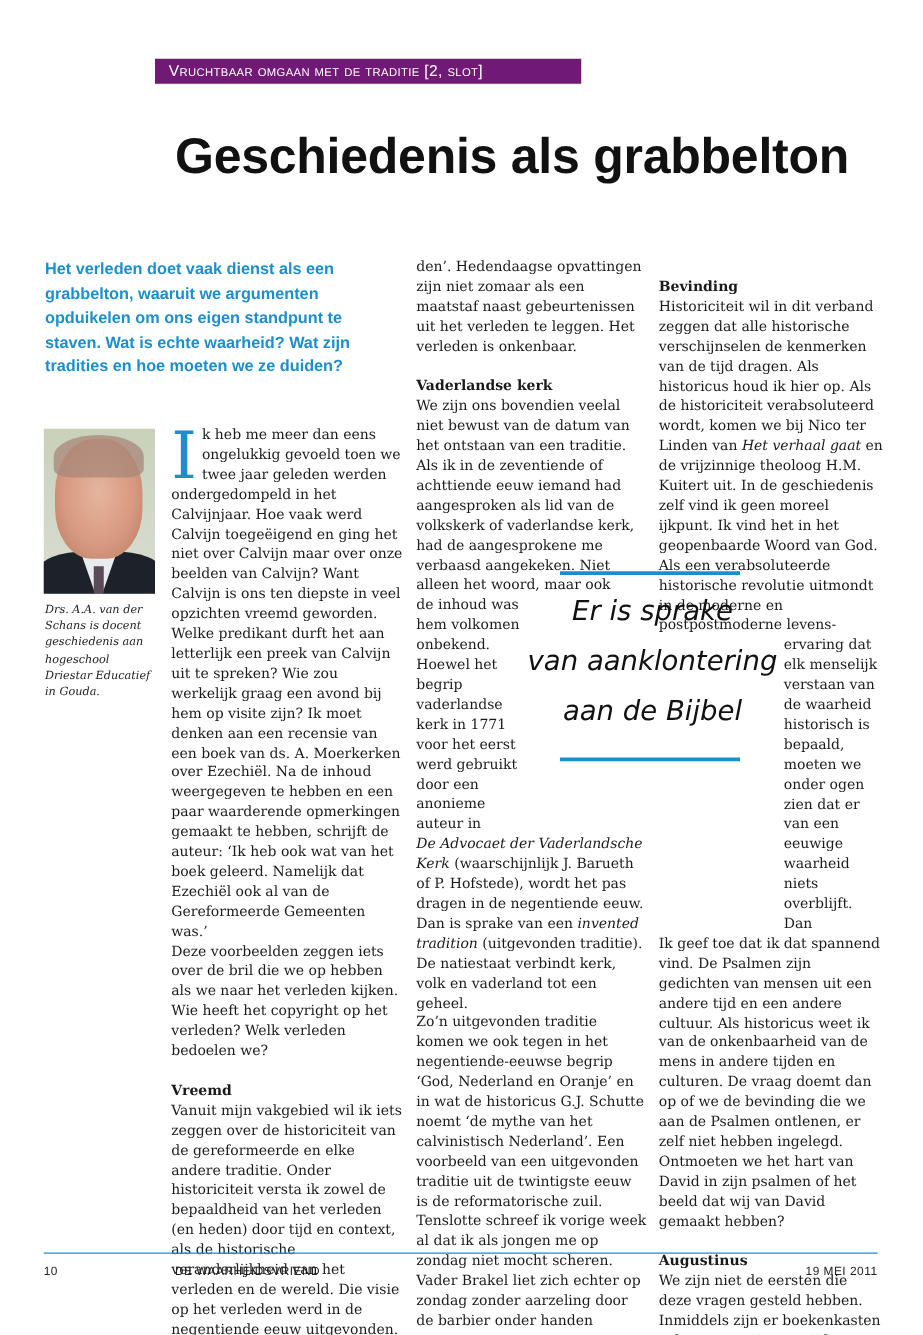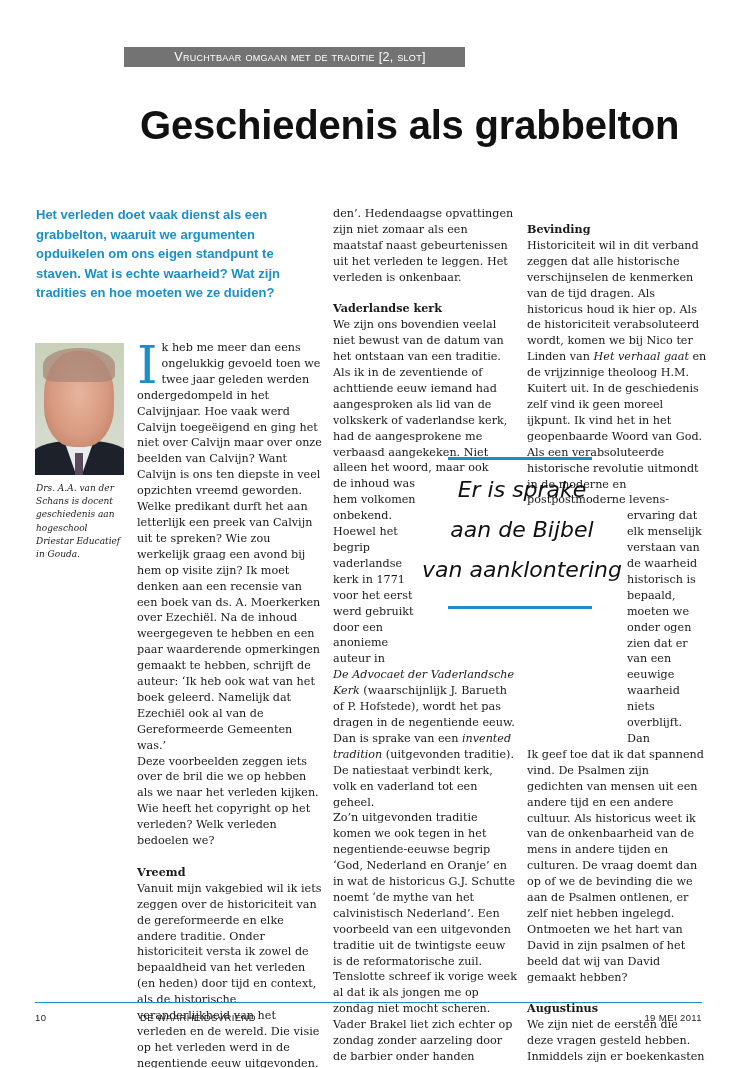--- a/index.html
+++ b/index.html
@@ -1,18 +1,18 @@
 <!DOCTYPE html>
 <html><head>
 <meta charset="utf-8">
 <style>
   html, body { margin:0; padding:0; background:#fff; }
   body { width:738px; height:1068px; position:relative; overflow:hidden; font-family:"DejaVu Serif", serif; color:#1a1a1a; }
-  .kicker { position:absolute; left:124px; top:47px; width:330px; height:20px; background:#737373; color:#fff;
-    font-family:"Liberation Sans", sans-serif; font-size:12.5px; line-height:20px; padding-left:11px; letter-spacing:0.3px; font-variant:small-caps;text-align:center; }
+  .kicker { position:absolute; left:124px; top:47px; width:330px; height:20px; background:#701a75; color:#fff;
+    font-family:"Liberation Sans", sans-serif; font-size:12.5px; line-height:20px; padding-left:11px; letter-spacing:0.3px; font-variant:small-caps; }
   .headline { position:absolute; left:140px; top:100px; font-family:"Liberation Sans", sans-serif; font-weight:bold; font-size:40px; line-height:50px; color:#111; margin:0; letter-spacing:-0.2px; }
   .intro { position:absolute; left:36px; top:205px; width:280px; font-family:"Liberation Sans", sans-serif; font-weight:bold; font-size:13px; line-height:19.5px; color:#1b8fcb; }
   .photo { position:absolute; left:35px; top:343px; width:89px; height:132px; overflow:hidden;
     background:linear-gradient(180deg,#c9d1b8 0%,#cfd6c6 40%,#d9ddd2 100%); }
   .photo .head { position:absolute; left:9px; top:8px; width:70px; height:96px; border-radius:45% 45% 42% 42%; background:radial-gradient(ellipse at 50% 45%, #e6b59e 0%, #d89a80 55%, #b77a62 100%); }
   .photo .hair { position:absolute; left:8px; top:5px; width:72px; height:34px; border-radius:50% 50% 20% 20%; background:#a8877a; opacity:0.75; }
   .photo .suit { position:absolute; left:-5px; top:98px; width:100px; height:40px; border-radius:40% 40% 0 0; background:#1d2129; }
   .photo .shirt { position:absolute; left:30px; top:100px; width:28px; height:32px; background:#e8ecef; clip-path:polygon(0 0,100% 0,60% 100%,40% 100%); }
   .photo .tie { position:absolute; left:40px; top:110px; width:8px; height:22px; background:#5b4a5a; }
   .caption { position:absolute; left:36px; top:482px; width:90px; font-family:"DejaVu Serif", serif; font-style:italic; font-size:9px; line-height:13.2px; color:#222; }
@@ -69,21 +69,21 @@
   <p>Als een verabsoluteerde historische revolutie uitmondt in de moderne en postpostmoderne levens-</p>
   <p style="padding-left:100px;width:80px">ervaring dat elk menselijk verstaan van de waarheid historisch is bepaald, moeten we onder ogen zien dat er van een eeuwige waarheid niets overblijft. Dan</p>
   <p>Ik geef toe dat ik dat spannend vind. De Psalmen zijn gedichten van mensen uit een andere tijd en een andere cultuur. Als historicus weet ik van de onkenbaarheid van de mens in andere tijden en culturen. De vraag doemt dan op of we de bevinding die we aan de Psalmen ontlenen, er zelf niet hebben ingelegd. Ontmoeten we het hart van David in zijn psalmen of het beeld dat wij van David gemaakt hebben?</p>
   <p class="sub">Augustinus</p>
   <p>We zijn niet de eersten die deze vragen gesteld hebben. Inmiddels zijn er boekenkasten vol over eeuwige en tijd- en plaatsgebonden waarheden geschreven. We wor-</p>
 </div>
 
 <div class="pq-line" style="top:457px"></div>
 <div class="pullquote" style="top:470px">
   <div>Er is sprake</div>
+  <div>van aanklontering</div>
   <div>aan de Bijbel</div>
-  <div>van aanklontering</div>
 </div>
 <div class="pq-line" style="top:606px"></div>
 
 <div class="footer-rule"></div>
 <div class="footer" style="left:35px">10</div>
 <div class="footer" style="left:140px">DE WAARHEIDSVRIEND</div>
 <div class="footer" style="right:36px">19 MEI 2011</div>
 
 </body></html>

